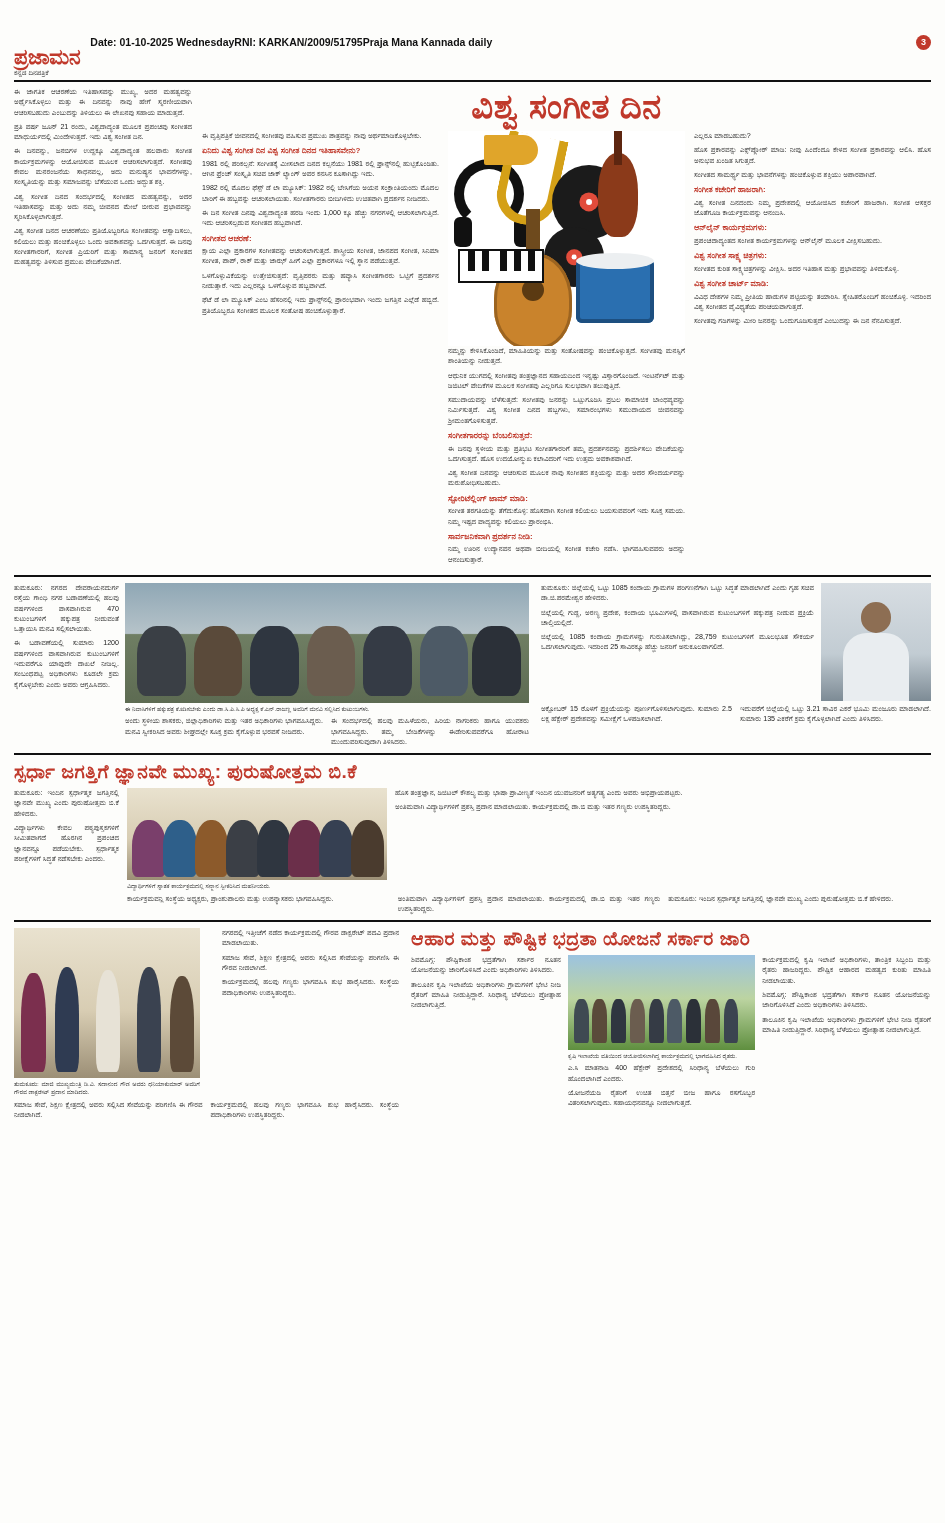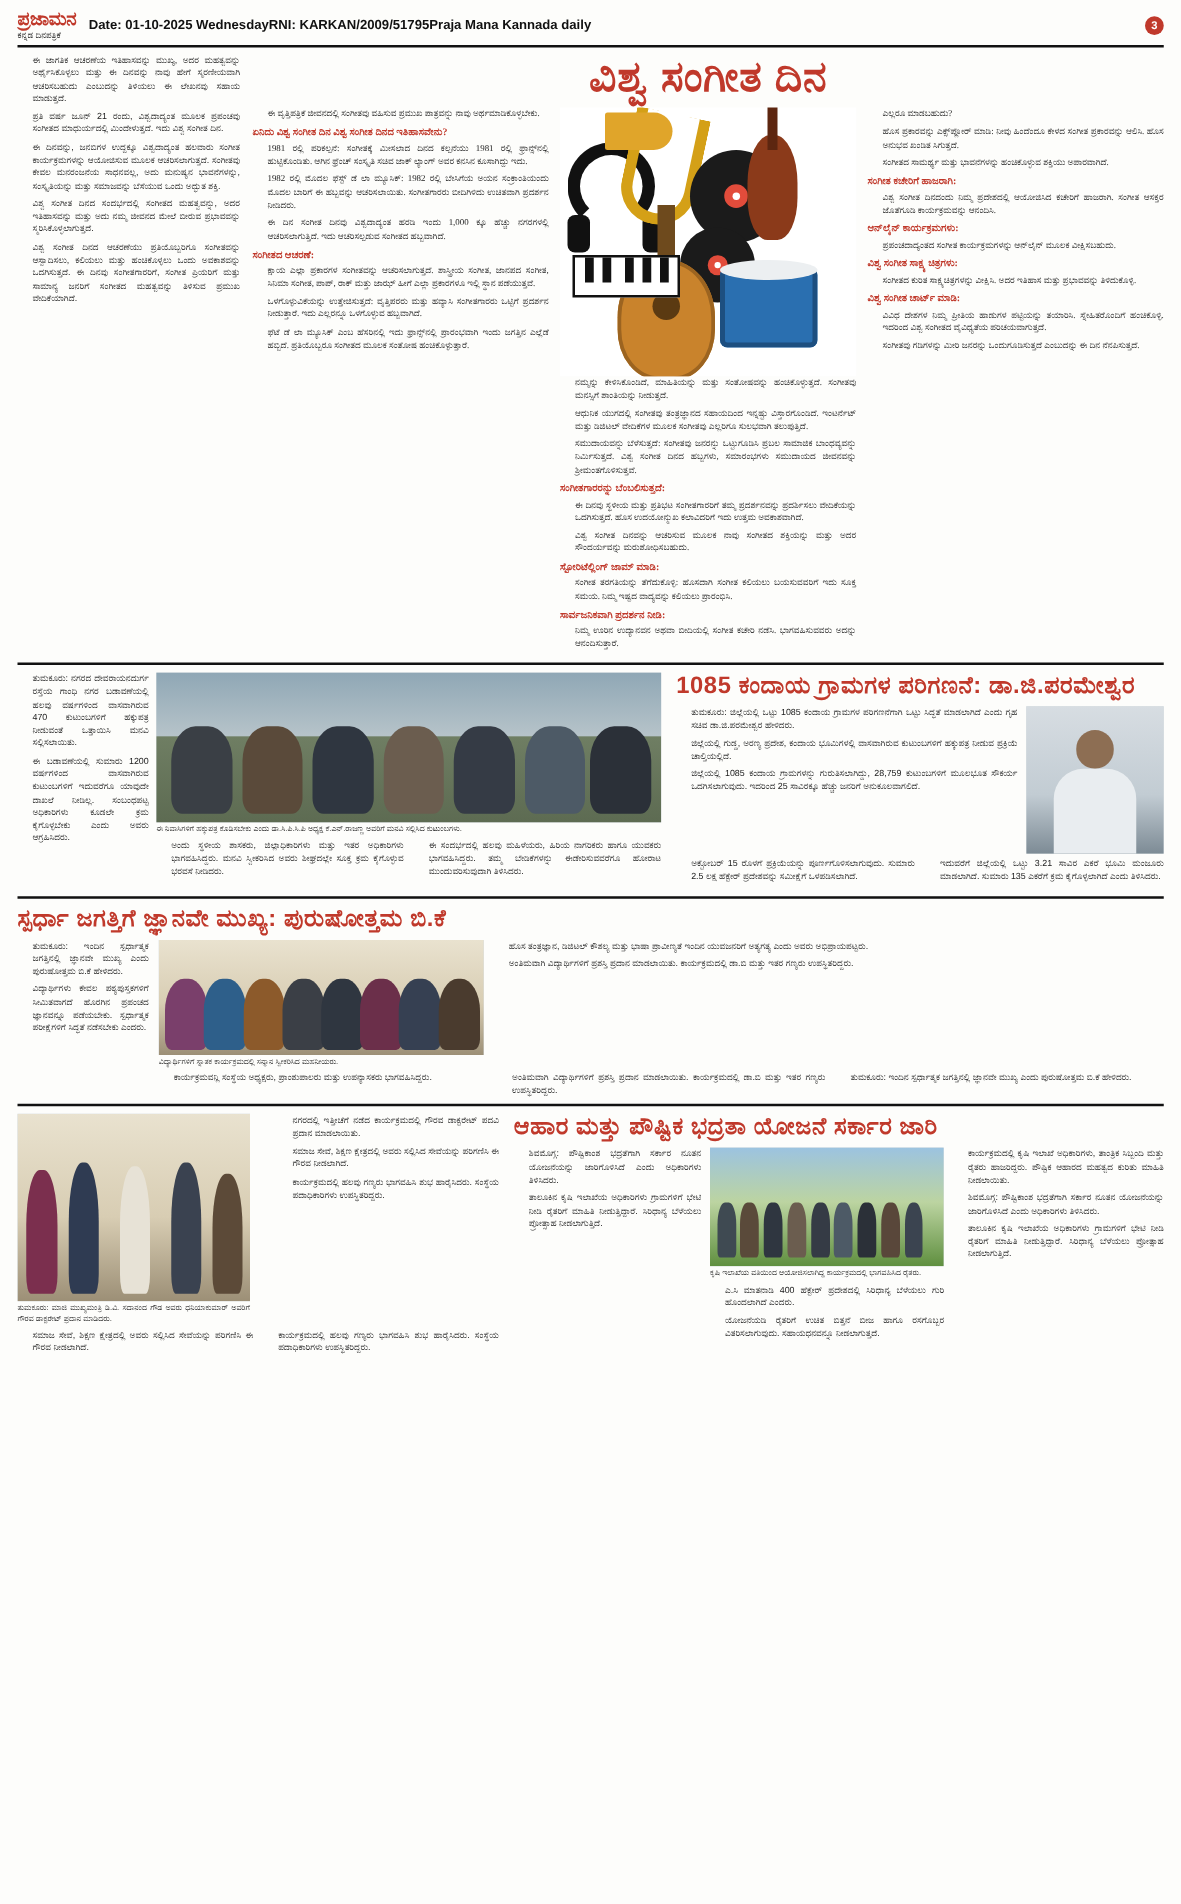--- a/index.html
+++ b/index.html
@@ -13,44 +13,44 @@
     overflow:hidden;
   }
   .page { width:945px; height:1523px; padding:8px 14px; position:relative; }
 
   
   .masthead {
     display:flex; align-items:center; gap:10px;
     border-bottom:2px solid #111; padding-bottom:4px; margin-bottom:5px;
   }
   .logo-block { display:flex; flex-direction:column; line-height:1; }
-  .logo-main { color:#c0392b; font-weight:bold; font-size:15px; letter-spacing:-.3px; }
+  .logo-main { color:#c0392b; font-weight:bold; font-size:21px; letter-spacing:-.3px;margin-top:38px; }
   .logo-sub { color:#111; font-size:7px; margin-top:2px; }
   .masthead-mid { flex:1; display:flex; justify-content:flex-start; font-size:10.5px; font-weight:bold; }
   .pageno {
     width:15px; height:15px; border-radius:50%;
     background:#c0392b; color:#fff; font-size:9px; font-weight:bold;
     display:flex; align-items:center; justify-content:center;
   }
 
   
   .col-text {
     font-size:7.1px; line-height:1.45; text-align:justify;
     color:#1a1a1a; hyphens:auto; word-break:break-word;
   }
-  .col-text p { margin:0 0 4px 12px; }
+  .col-text p { margin:0 0 4px 0; }
 
   
   .sec { border-bottom:2px solid #111; padding-bottom:6px; margin-bottom:6px; }
   .sec-title {
     color:#c0392b; font-weight:bold; text-align:center;
     letter-spacing:.5px;
   }
   .s1 { display:grid; grid-template-columns: 178px 1fr; gap:10px; }
-  .s1-right { display:grid; grid-template-columns: repeat(3, 1fr); gap:9px;font-family:Liberation Serif, serif; }
+  .s1-right { display:grid; grid-template-columns: repeat(3, 1fr); gap:9px; }
   .s1-title { font-size:34px; margin-bottom:4px; }
   .hero-art {
     width:100%; height:215px; position:relative; overflow:hidden;
     background:#ffffff;
   }
   .sub-red { color:#c0392b; font-weight:bold; font-size:8px; margin:4px 0 2px; }
 
   
   .disc { position:absolute; border-radius:50%; background:#1b1b1b; }
   .disc::after{ content:""; position:absolute; left:50%; top:50%; width:26%; height:26%;
@@ -240,21 +240,20 @@
           <div class="cap">ಈ ನಿವಾಸಿಗಳಿಗೆ ಹಕ್ಕುಪತ್ರ ಕೊಡಿಸಬೇಕು ಎಂದು ಡಾ.ಸಿ.ಪಿ.ಸಿ.ಪಿ ಅಧ್ಯಕ್ಷ ಕೆ.ಎನ್.ರಾಜಣ್ಣ ಅವರಿಗೆ ಮನವಿ ಸಲ್ಲಿಸಿದ ಕುಟುಂಬಗಳು.</div>
           <div class="col-text twocol" style="margin-top:3px;">
             <p>ಅಂದು ಸ್ಥಳೀಯ ಶಾಸಕರು, ಜಿಲ್ಲಾಧಿಕಾರಿಗಳು ಮತ್ತು ಇತರ ಅಧಿಕಾರಿಗಳು ಭಾಗವಹಿಸಿದ್ದರು. ಮನವಿ ಸ್ವೀಕರಿಸಿದ ಅವರು ಶೀಘ್ರದಲ್ಲೇ ಸೂಕ್ತ ಕ್ರಮ ಕೈಗೊಳ್ಳುವ ಭರವಸೆ ನೀಡಿದರು.</p>
             <p>ಈ ಸಂದರ್ಭದಲ್ಲಿ ಹಲವು ಮಹಿಳೆಯರು, ಹಿರಿಯ ನಾಗರಿಕರು ಹಾಗೂ ಯುವಕರು ಭಾಗವಹಿಸಿದ್ದರು. ತಮ್ಮ ಬೇಡಿಕೆಗಳನ್ನು ಈಡೇರಿಸುವವರೆಗೂ ಹೋರಾಟ ಮುಂದುವರಿಸುವುದಾಗಿ ತಿಳಿಸಿದರು.</p>
           </div>
         </div>
       </div>
     </div>
 
     <div>
-      <div class="sec-title s2-title">1085 ಕಂದಾಯ ಗ್ರಾಮಗಳ ಪರಿಗಣನೆ: ಡಾ.ಜಿ.ಪರಮೇಶ್ವರ</div>
       <div style="display:grid; grid-template-columns:1fr 110px; gap:7px;">
         <div class="col-text">
           <p>ತುಮಕೂರು: ಜಿಲ್ಲೆಯಲ್ಲಿ ಒಟ್ಟು 1085 ಕಂದಾಯ ಗ್ರಾಮಗಳ ಪರಿಗಣನೆಗಾಗಿ ಒಟ್ಟು ಸಿದ್ಧತೆ ಮಾಡಲಾಗಿದೆ ಎಂದು ಗೃಹ ಸಚಿವ ಡಾ.ಜಿ.ಪರಮೇಶ್ವರ ಹೇಳಿದರು.</p>
           <p>ಜಿಲ್ಲೆಯಲ್ಲಿ ಗುಡ್ಡ, ಅರಣ್ಯ ಪ್ರದೇಶ, ಕಂದಾಯ ಭೂಮಿಗಳಲ್ಲಿ ವಾಸವಾಗಿರುವ ಕುಟುಂಬಗಳಿಗೆ ಹಕ್ಕುಪತ್ರ ನೀಡುವ ಪ್ರಕ್ರಿಯೆ ಚಾಲ್ತಿಯಲ್ಲಿದೆ.</p>
           <p>ಜಿಲ್ಲೆಯಲ್ಲಿ 1085 ಕಂದಾಯ ಗ್ರಾಮಗಳನ್ನು ಗುರುತಿಸಲಾಗಿದ್ದು, 28,759 ಕುಟುಂಬಗಳಿಗೆ ಮೂಲಭೂತ ಸೌಕರ್ಯ ಒದಗಿಸಲಾಗುವುದು. ಇದರಿಂದ 25 ಸಾವಿರಕ್ಕೂ ಹೆಚ್ಚು ಜನರಿಗೆ ಅನುಕೂಲವಾಗಲಿದೆ.</p>
         </div>
         <div>
           <div class="photo" style="height:118px;">
             <div class="ph-man">
               <div class="head"></div>

